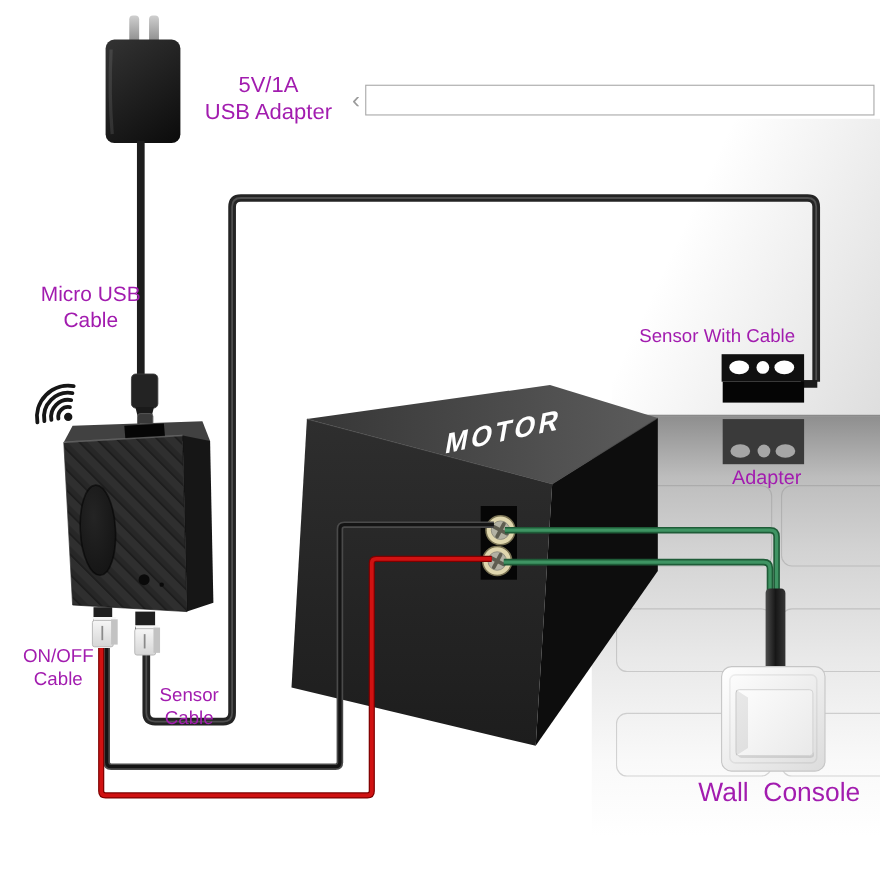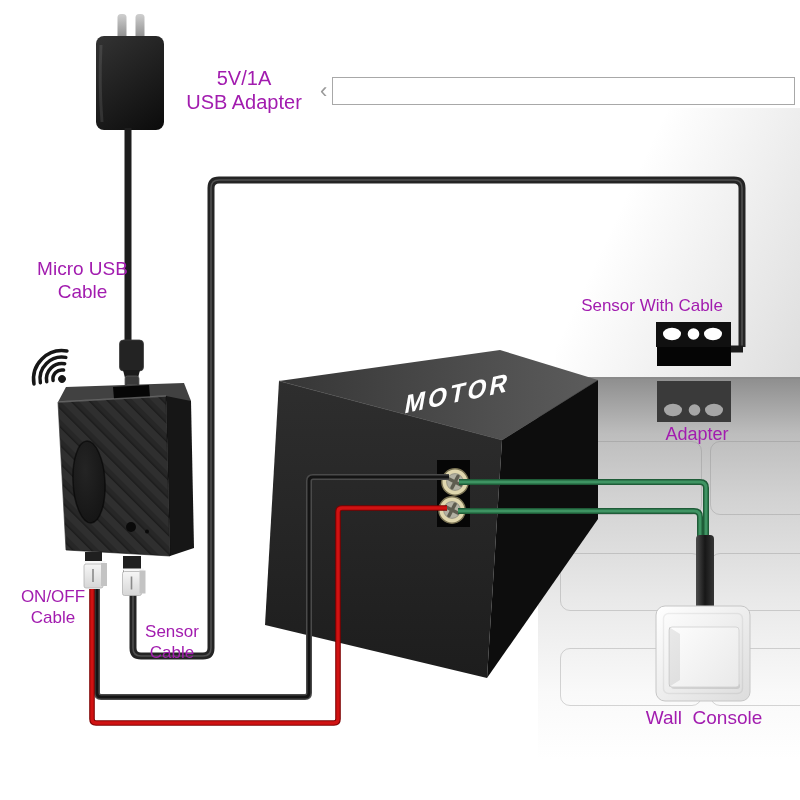--- a/index.html
+++ b/index.html
@@ -23,21 +23,21 @@
   }
   svg{position:absolute;left:0;top:0;}
   
   .lbl{position:absolute;text-align:center;line-height:1.22;color:#a21caf;}
   #adapter-label{left:160px;top:66px;width:168px;font-size:20px;}
   #micro-usb-label{left:10px;top:257px;width:145px;font-size:19px;}
   #onoff-label{left:2px;top:587px;width:102px;font-size:17px;}
   #sensor-cable-label{left:124px;top:622px;width:96px;font-size:17px;}
   #sensor-with-cable-label{left:546px;top:296px;width:212px;font-size:17px;}
   #magnet-label{left:645px;top:424px;width:104px;font-size:18px;}
-  #wall-console-label{left:626px;top:706px;width:156px;font-size:19px;white-space:pre;}
+  #wall-console-label{left:626px;top:706px;width:156px;font-size:24px;white-space:pre;text-align:right;}
   #motor-label{
     left:408px;top:388px;width:170px;text-align:left;
     font-size:25px;font-weight:bold;letter-spacing:3px;color:#ffffff;
     transform:rotate(-12deg) skewX(-22deg);transform-origin:0 0;
   }
   #note-box{
     left:332px;top:77px;width:463px;height:28px;background:#ffffff;
     border:1px solid #a8a8a8;display:flex;align-items:center;
     font-size:13px;color:#2e2e2e;padding-left:9px;box-sizing:border-box;
   }

